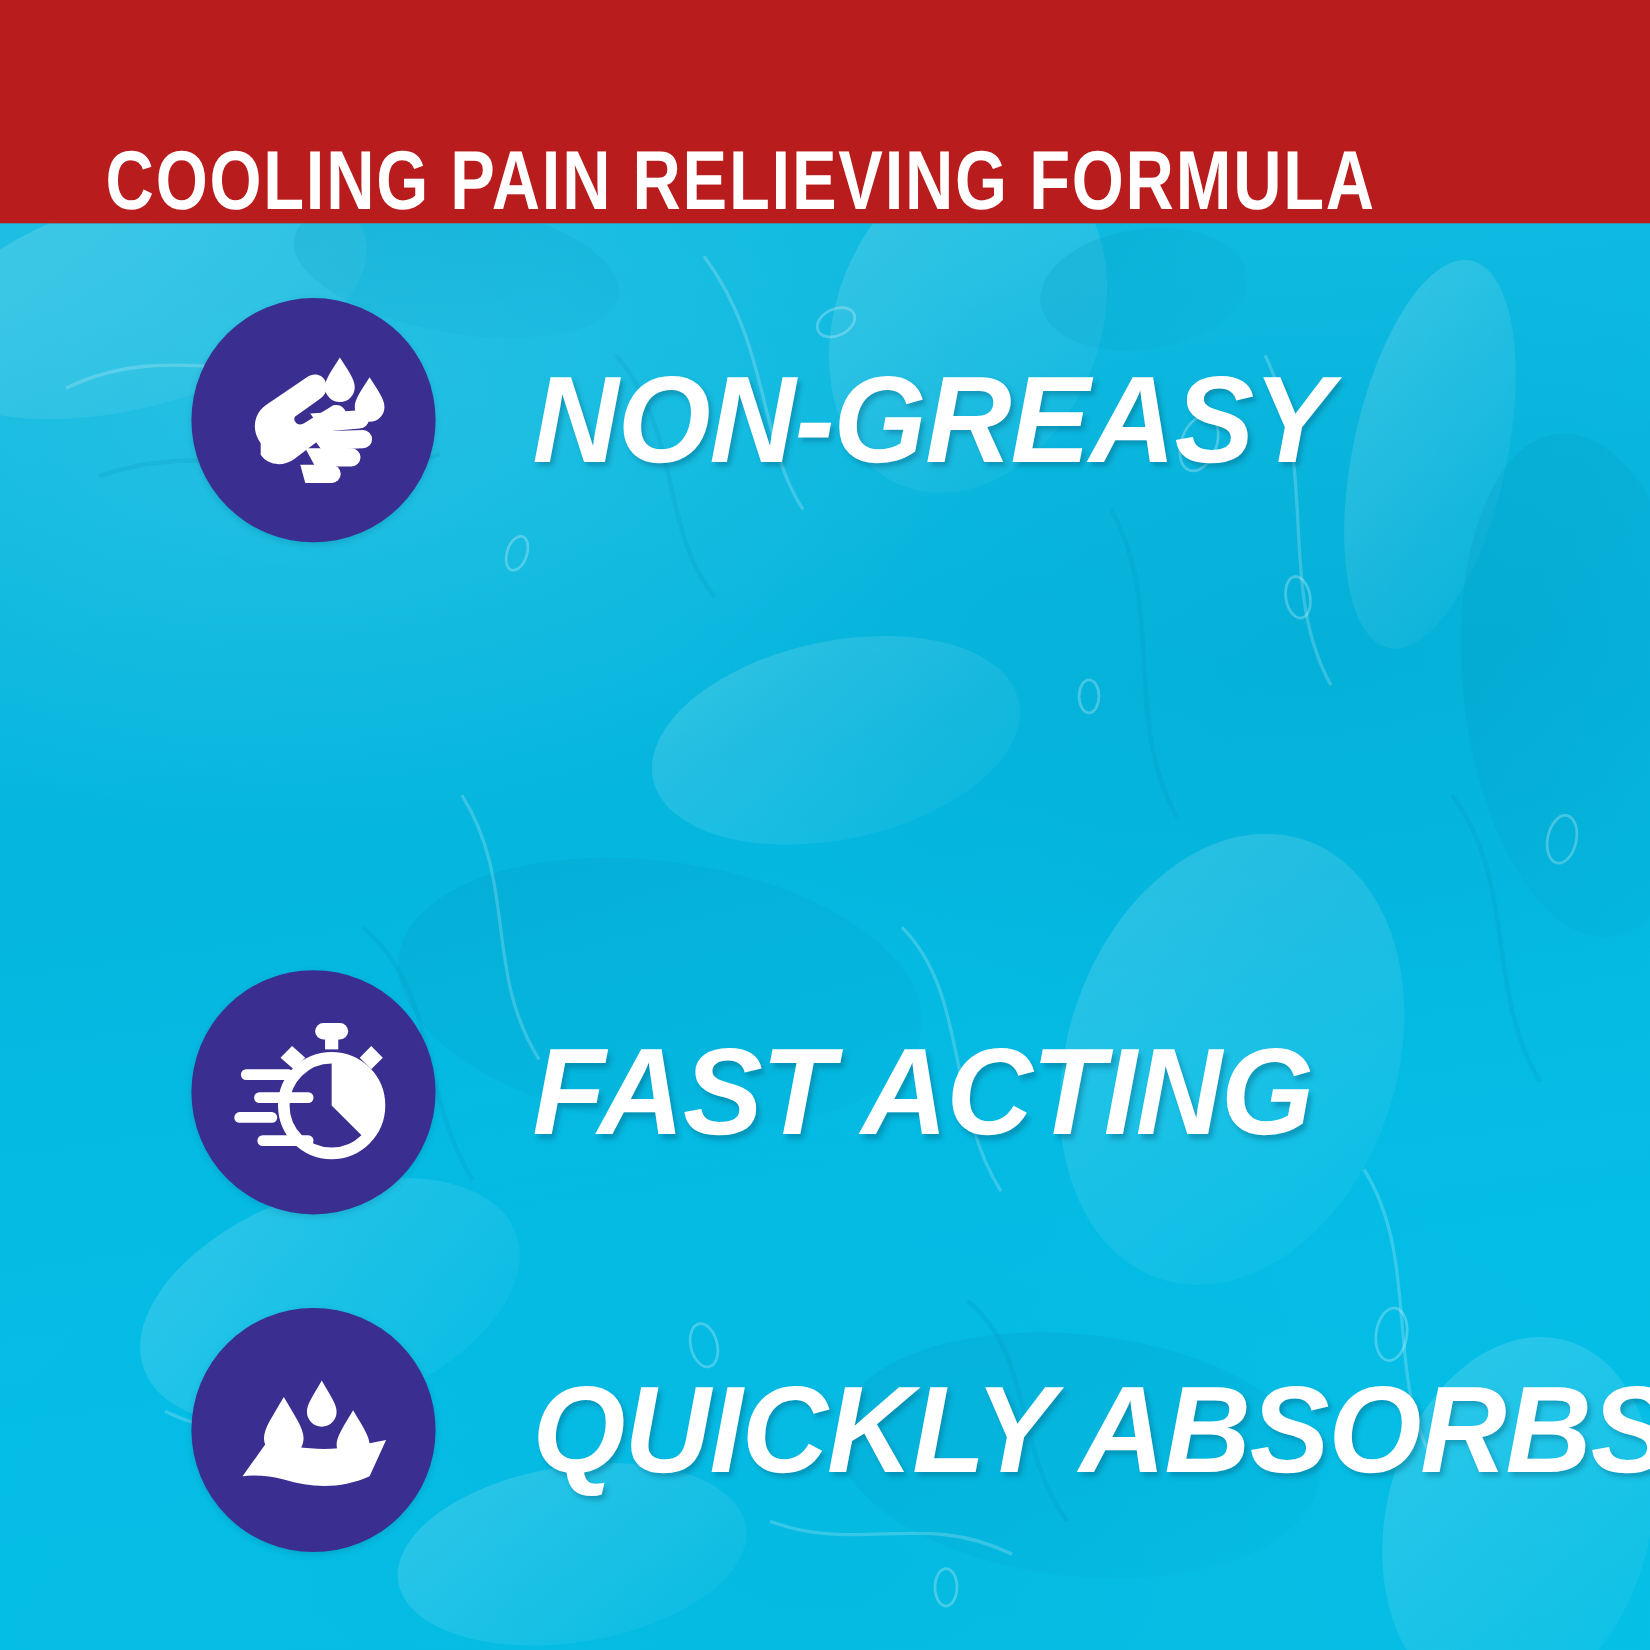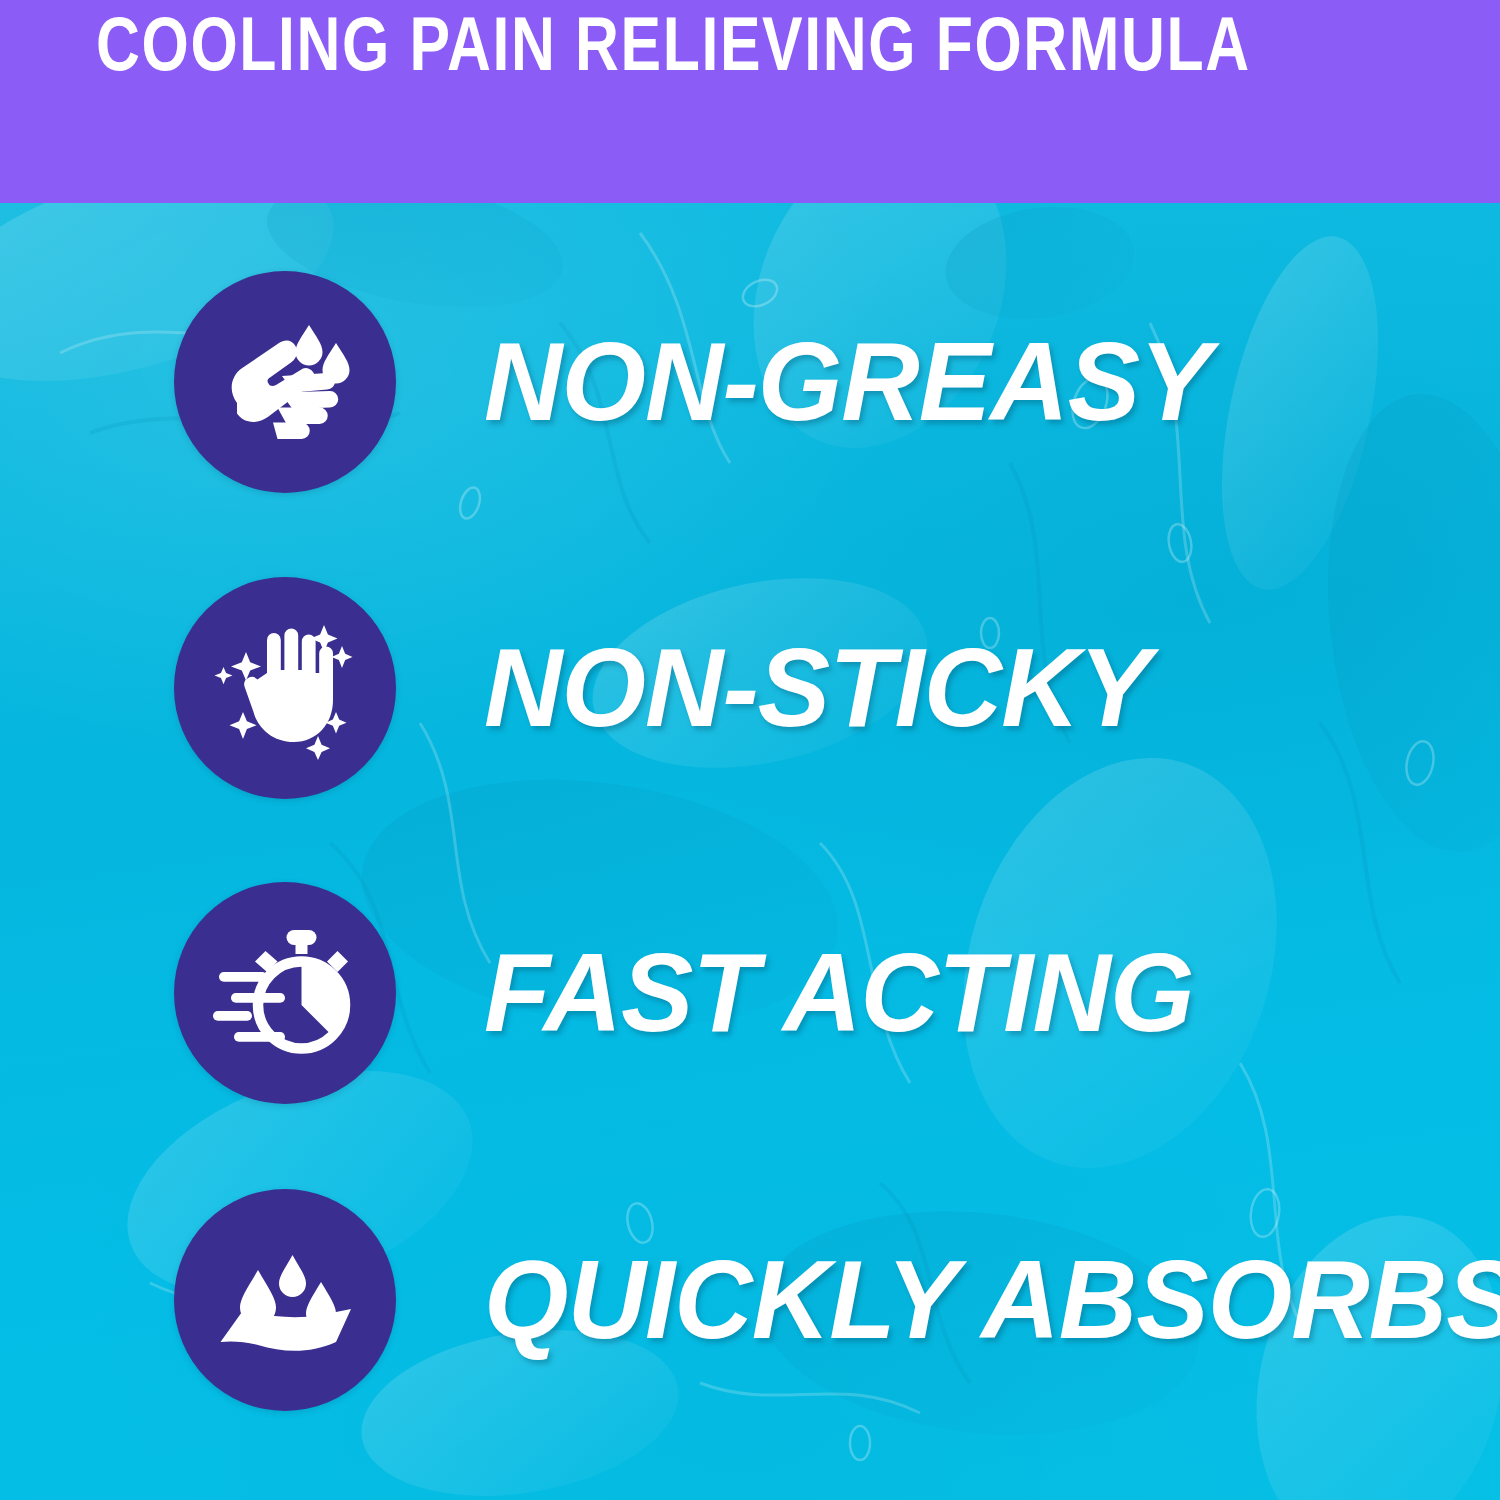--- a/index.html
+++ b/index.html
@@ -16,23 +16,23 @@
     position:relative;
     width:1500px; height:1500px;
     overflow:hidden;
   }
 
   
   .header-band {
     position:absolute;
     left:0; top:0;
     width:1500px; height:203px;
-    background:#8b5cf6;
+    background:#b91c1c;
     display:flex;
-    align-items:flex-start;
+    align-items:flex-end;
     justify-content:flex-start;
     z-index:30;
   }
   .header-title {
     color:#ffffff;
     font-family:"Liberation Sans Narrow","Liberation Sans", sans-serif;
     font-weight:700;
     font-size:76px;
     line-height:1;
     letter-spacing:2.0px;
@@ -193,42 +193,20 @@
               <path d="M47 57 l33 -1 a5.5 5.5 0 0 1 0 11 l-25 1 z"></path>
               <path d="M45 67 l28 0 a5.5 5.5 0 0 1 0 11 l-22 0 z"></path>
               <path d="M42 77 l19 0 a5.5 5.5 0 0 1 0 11 l-16 0 z"></path>
             </g>
           </svg>
         </span>
       </div>
       <div class="feature-label">NON-GREASY</div>
     </div>
 
-    <div class="feature-row r2">
-      <div class="icon-badge">
-        <span>
-          <svg viewBox="0 0 100 100" aria-hidden="true">
-            <g fill="#ffffff">
-
-              <path d="M38 40 V18 a4.6 4.6 0 0 1 9.2 0 V38 h2.4 V15 a4.6 4.6 0 0 1 9.2 0 V38 h2.4 V19 a4.6 4.6 0 0 1 9.2 0 V40 h2.4 V27 a4.6 4.6 0 0 1 9.2 0 V58
-                       c0 16 -11 28 -26 28 c-14 0 -24 -9 -27 -20 l-6 -17 a5 5 0 0 1 8.6 -4.6 z"></path>
-
-              <path d="M76 8 l2.6 6.4 L85 17 l-6.4 2.6 L76 26 l-2.6 -6.4 L67 17 l6.4 -2.6 z"></path>
-              <path d="M88 22 l2.1 5.2 L95 29.3 l-4.9 2.1 L88 36.6 l-2.1 -5.2 L81 29.3 l4.9 -2.1 z"></path>
-              <path d="M24 26 l2.8 6.8 L34 35.6 l-7.2 2.8 L24 45 l-2.8 -6.6 L14 35.6 l7.2 -2.8 z"></path>
-              <path d="M9 36 l1.7 4 L15 41.7 l-4.3 1.7 L9 47.5 l-1.7 -4.1 L3 41.7 l4.3 -1.7 z"></path>
-              <path d="M22 66 l2.6 6.2 L31 74.8 l-6.4 2.6 L22 84 l-2.6 -6.6 L13 74.8 l6.4 -2.6 z"></path>
-              <path d="M84 66 l2.1 5 L91 73.1 l-4.9 2.1 L84 80.3 l-2.1 -5.1 L77 73.1 l4.9 -2.1 z"></path>
-              <path d="M72 82 l2.4 5.8 L80 90.2 l-5.6 2.4 L72 98 l-2.4 -5.4 L64 90.2 l5.6 -2.4 z"></path>
-            </g>
-          </svg>
-        </span>
-      </div>
-      <div class="feature-label">NON-STICKY</div>
-    </div>
 
     <div class="feature-row r4">
       <div class="icon-badge">
         <span>
           <svg viewBox="0 0 100 100" aria-hidden="true">
             <g fill="#ffffff">
 
               <path d="M32 30 c7 12 12 19 12 25 a12 12 0 0 1 -24 0 c0 -6 5 -13 12 -25 z"></path>
               <path d="M55 20 c5 9 9 14 9 19 a9 9 0 0 1 -18 0 c0 -5 4 -10 9 -19 z"></path>
               <path d="M74 38 c6 10 10 16 10 21 a10 10 0 0 1 -20 0 c0 -5 4 -11 10 -21 z"></path>

